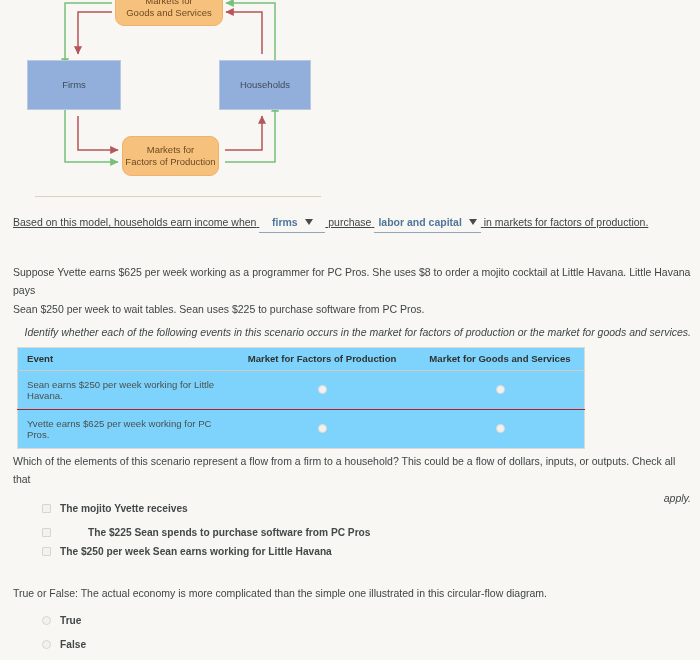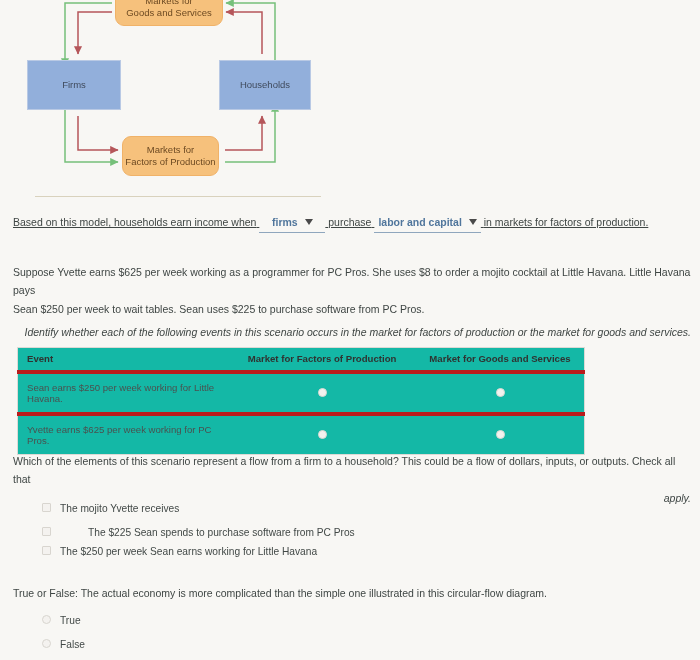--- a/index.html
+++ b/index.html
@@ -29,38 +29,38 @@
   
   .dd{display:inline-block;border-bottom:1.3px solid #8fa6bd;padding:0 4px 1px 4px;
       color:#50769c;font-weight:bold;font-size:10.5px;position:relative;
       min-width:58px;text-align:center;vertical-align:baseline;}
   .dd .cap{display:inline-block;width:0;height:0;margin-left:7px;vertical-align:1px;
            border-left:4.5px solid transparent;border-right:4.5px solid transparent;
            border-top:6px solid #4a4a4a;}
   
   #qtable{position:absolute;left:17px;top:347px;width:568px;
           border-collapse:collapse;font-size:9.6px;color:#3f4644;
-          background:#14b8a6;}
+          background:#7dd3fc;}
   #qtable th{font-size:9.6px;font-weight:bold;color:#2f3331;padding:5px 4px 6px 4px;
              text-align:center;white-space:nowrap;}
   #qtable th.evt{text-align:left;padding-left:9px;}
-  #qtable td{padding:8px 4px;border-top:4px solid #b91c1c;text-align:center;vertical-align:middle;}
+  #qtable td{padding:8px 4px;border-top:1px solid #b91c1c;text-align:center;vertical-align:middle;}
   #qtable td.evt{text-align:left;padding-left:9px;color:#4a514f;}
   #qtable tr.hdr th{border-bottom:1px solid #cfccc6;}
   #qtable{border:1px solid #dcdad5;}
   .col-fp{width:180px;}
   .col-gs{width:160px;}
   
   .radio{display:inline-block;width:9px;height:9px;border-radius:50%;
          border:1.2px solid #dcd9d3;background:#f3f1ee;box-sizing:border-box;}
   .radio.on{border:1.2px solid #2b6fd4;background:#fff;position:relative;}
   .radio.on::after{content:"";position:absolute;left:1.7px;top:1.7px;width:3.8px;height:3.8px;
                    border-radius:50%;background:#1f62c9;}
   
-  .optrow{position:absolute;font-size:10.2px;color:#424947;display:flex;gap:9px;}
+  .optrow{position:absolute;font-size:10.2px;color:#424947;display:flex;align-items:center;gap:9px;font-weight:bold;}
   .cbx{display:inline-block;width:9px;height:9px;border:1.1px solid #d8d5cf;
        background:#f4f2ef;box-sizing:border-box;border-radius:1px;}
   .rdo{display:inline-block;width:9px;height:9px;border:1.1px solid #d8d5cf;
        background:#f4f2ef;box-sizing:border-box;border-radius:50%;}
 </style>
 </head>
 <body>
 
 <div id="diagram">
   <svg width="340" height="200" viewBox="0 0 340 200">

